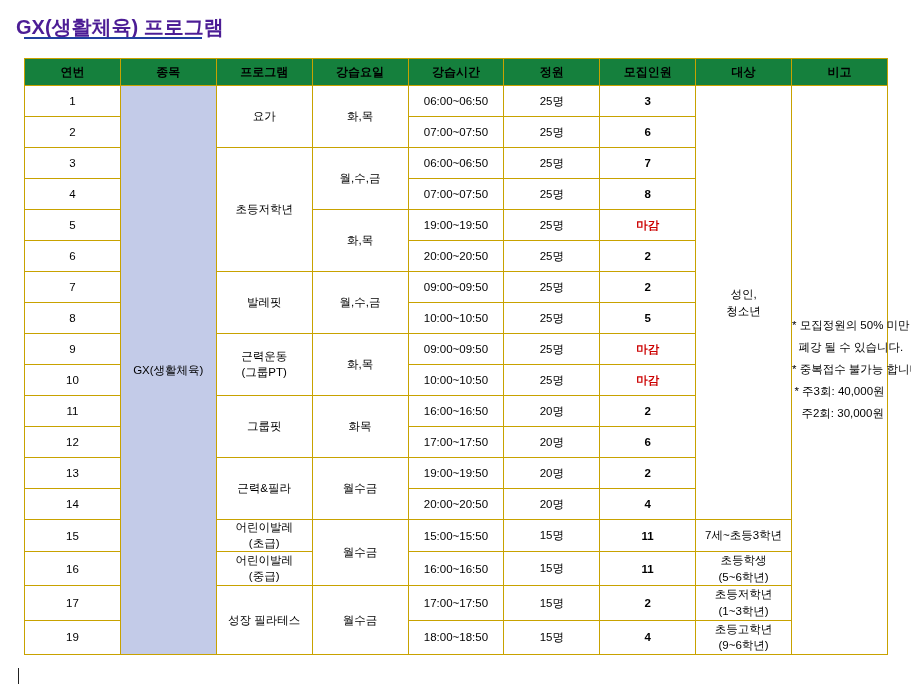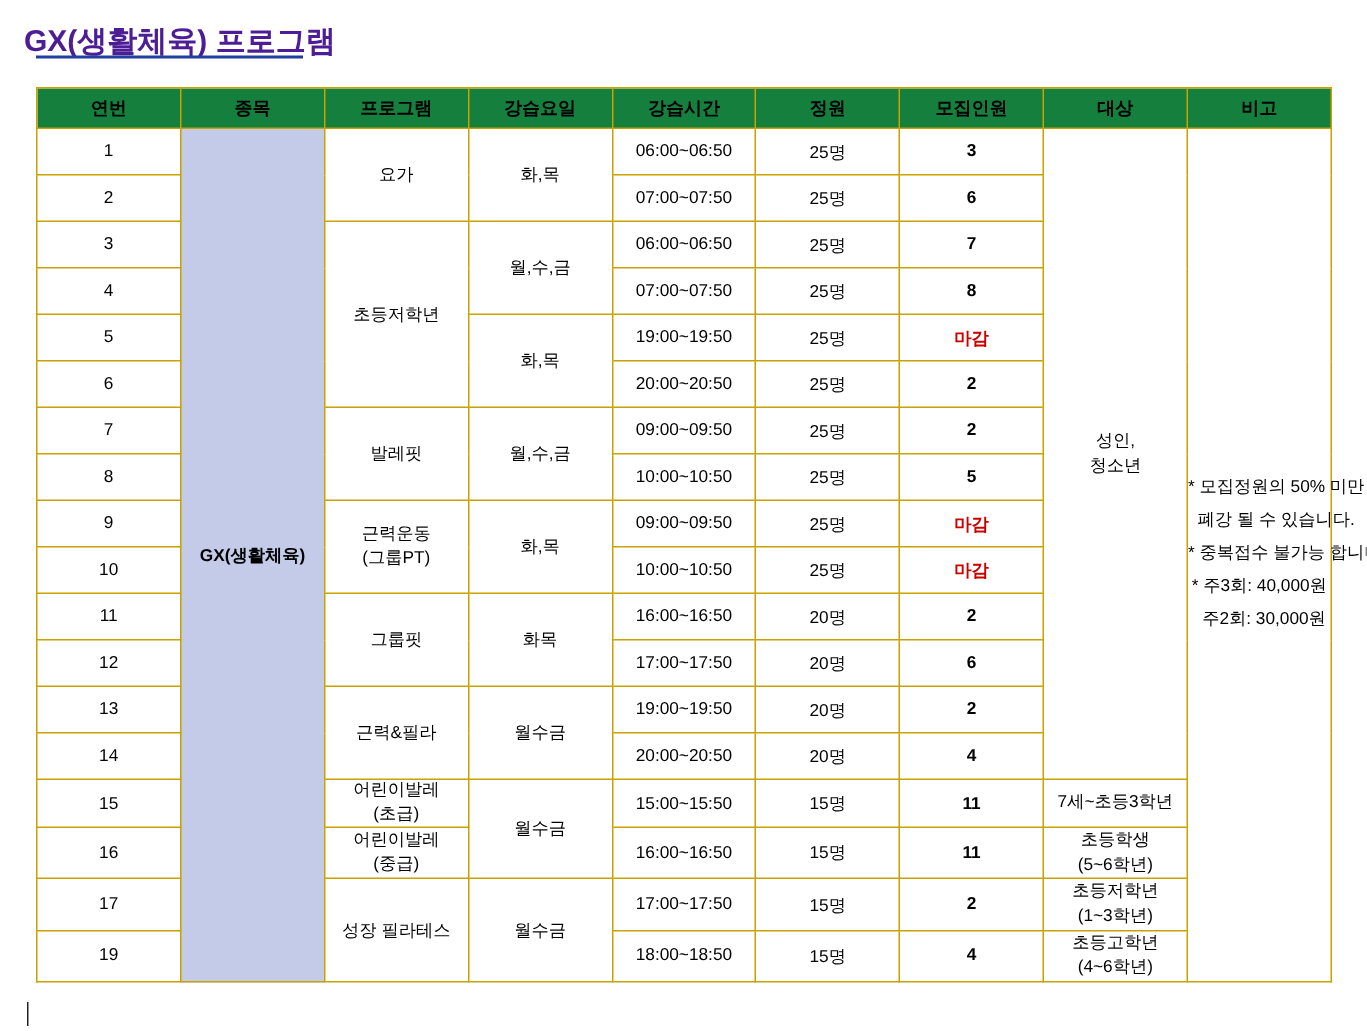--- a/index.html
+++ b/index.html
@@ -50,21 +50,21 @@
   table.gx thead th {
     background: #15803d;
     height: 26px;
     font-weight: bold;
     font-size: 12px;
   }
   td.idx { width: 46px; height: 30px; }
   td.kind {
     width: 94px;
     background: #c3cbe8;
-    font-weight: bold;
+    font-weight: normal;
     font-size: 11.5px;
   }
   td.prog { width: 100px; margin-left: 46px; }
   td.days { width: 72px; margin-left: 32px; }
   td.time { width: 106px; font-size: 11.5px; }
   td.cap  { width: 62px; }
   td.seats { width: 62px; font-weight: bold; color: #1a3fc4; }
   td.seats.closed { color: #cc0000; }
   td.target { width: 110px; line-height: 1.45; }
   td.remark {
@@ -272,19 +272,19 @@
       </td>
     </tr>
 
     <tr>
       <td class="idx">19</td>
       <td class="time">18:00~18:50</td>
       <td class="cap">15명</td>
       <td class="seats">4</td>
       <td class="target two-line">
         <span>초등고학년</span><br>
-        <span>(4~6학년)</span>
+        <span>(9~6학년)</span>
       </td>
     </tr>
   </tbody>
 </table>
 
 <div class="caret"></div>
 
 </body></html>

